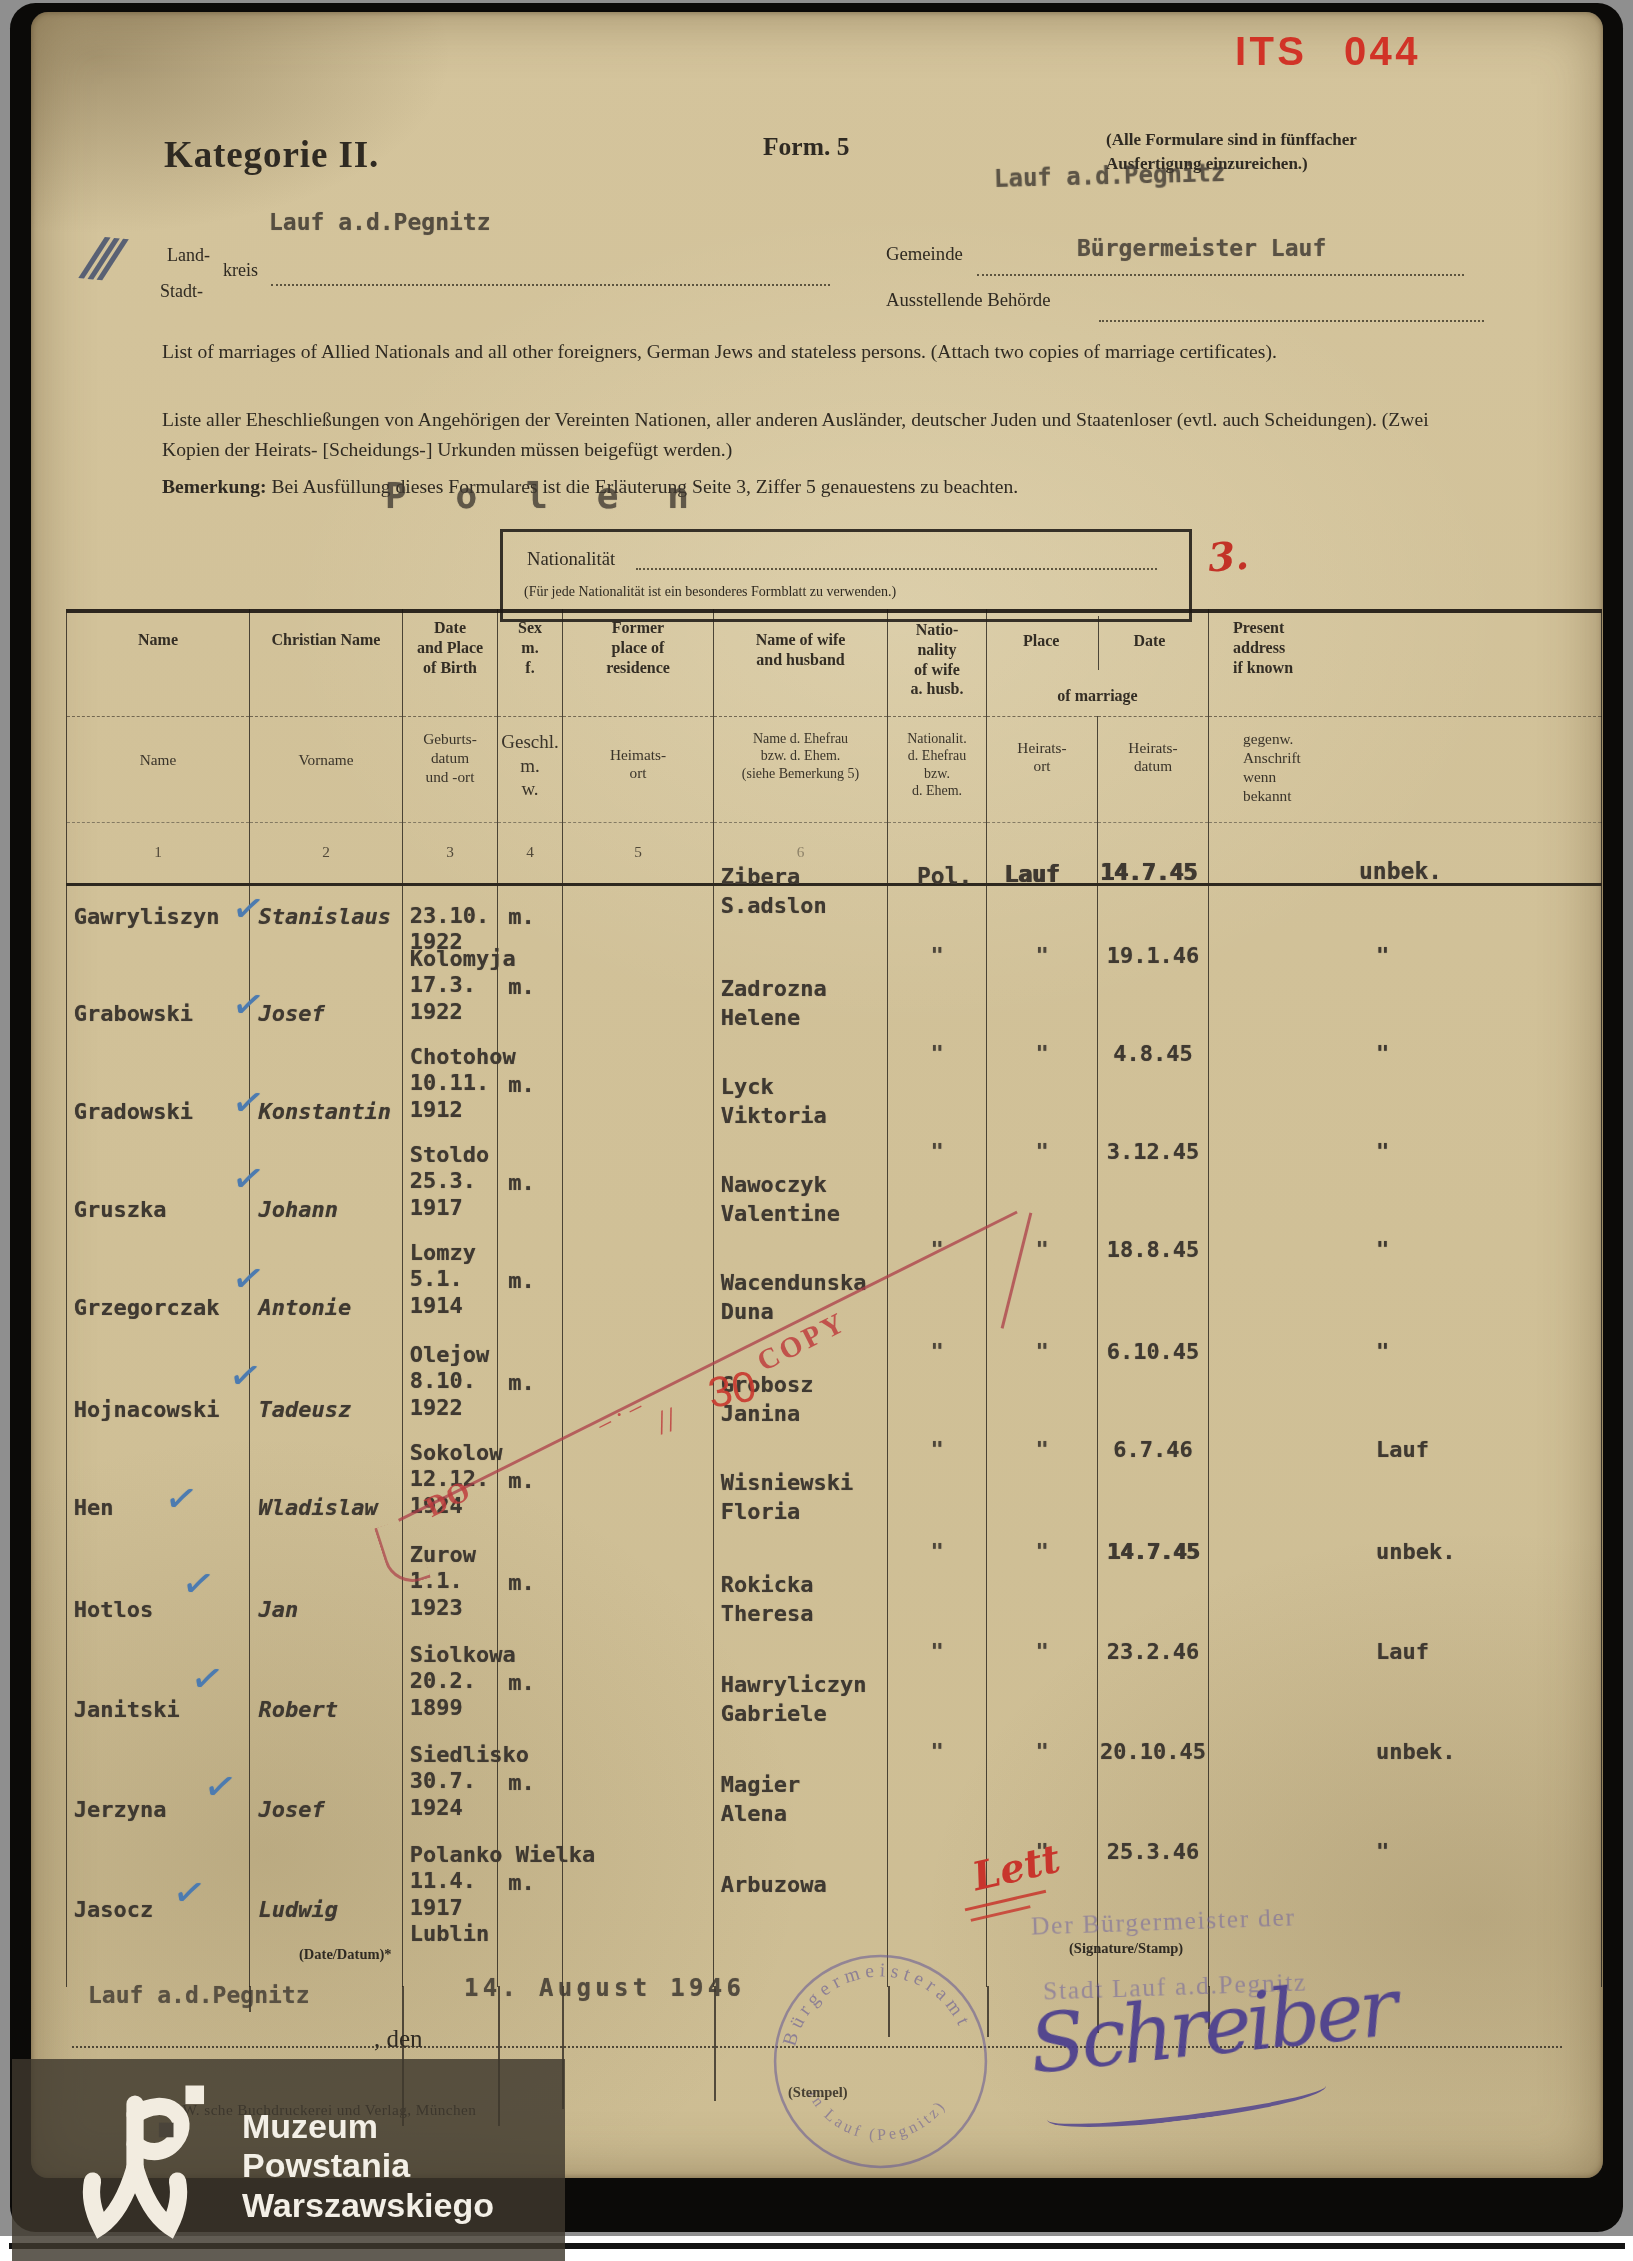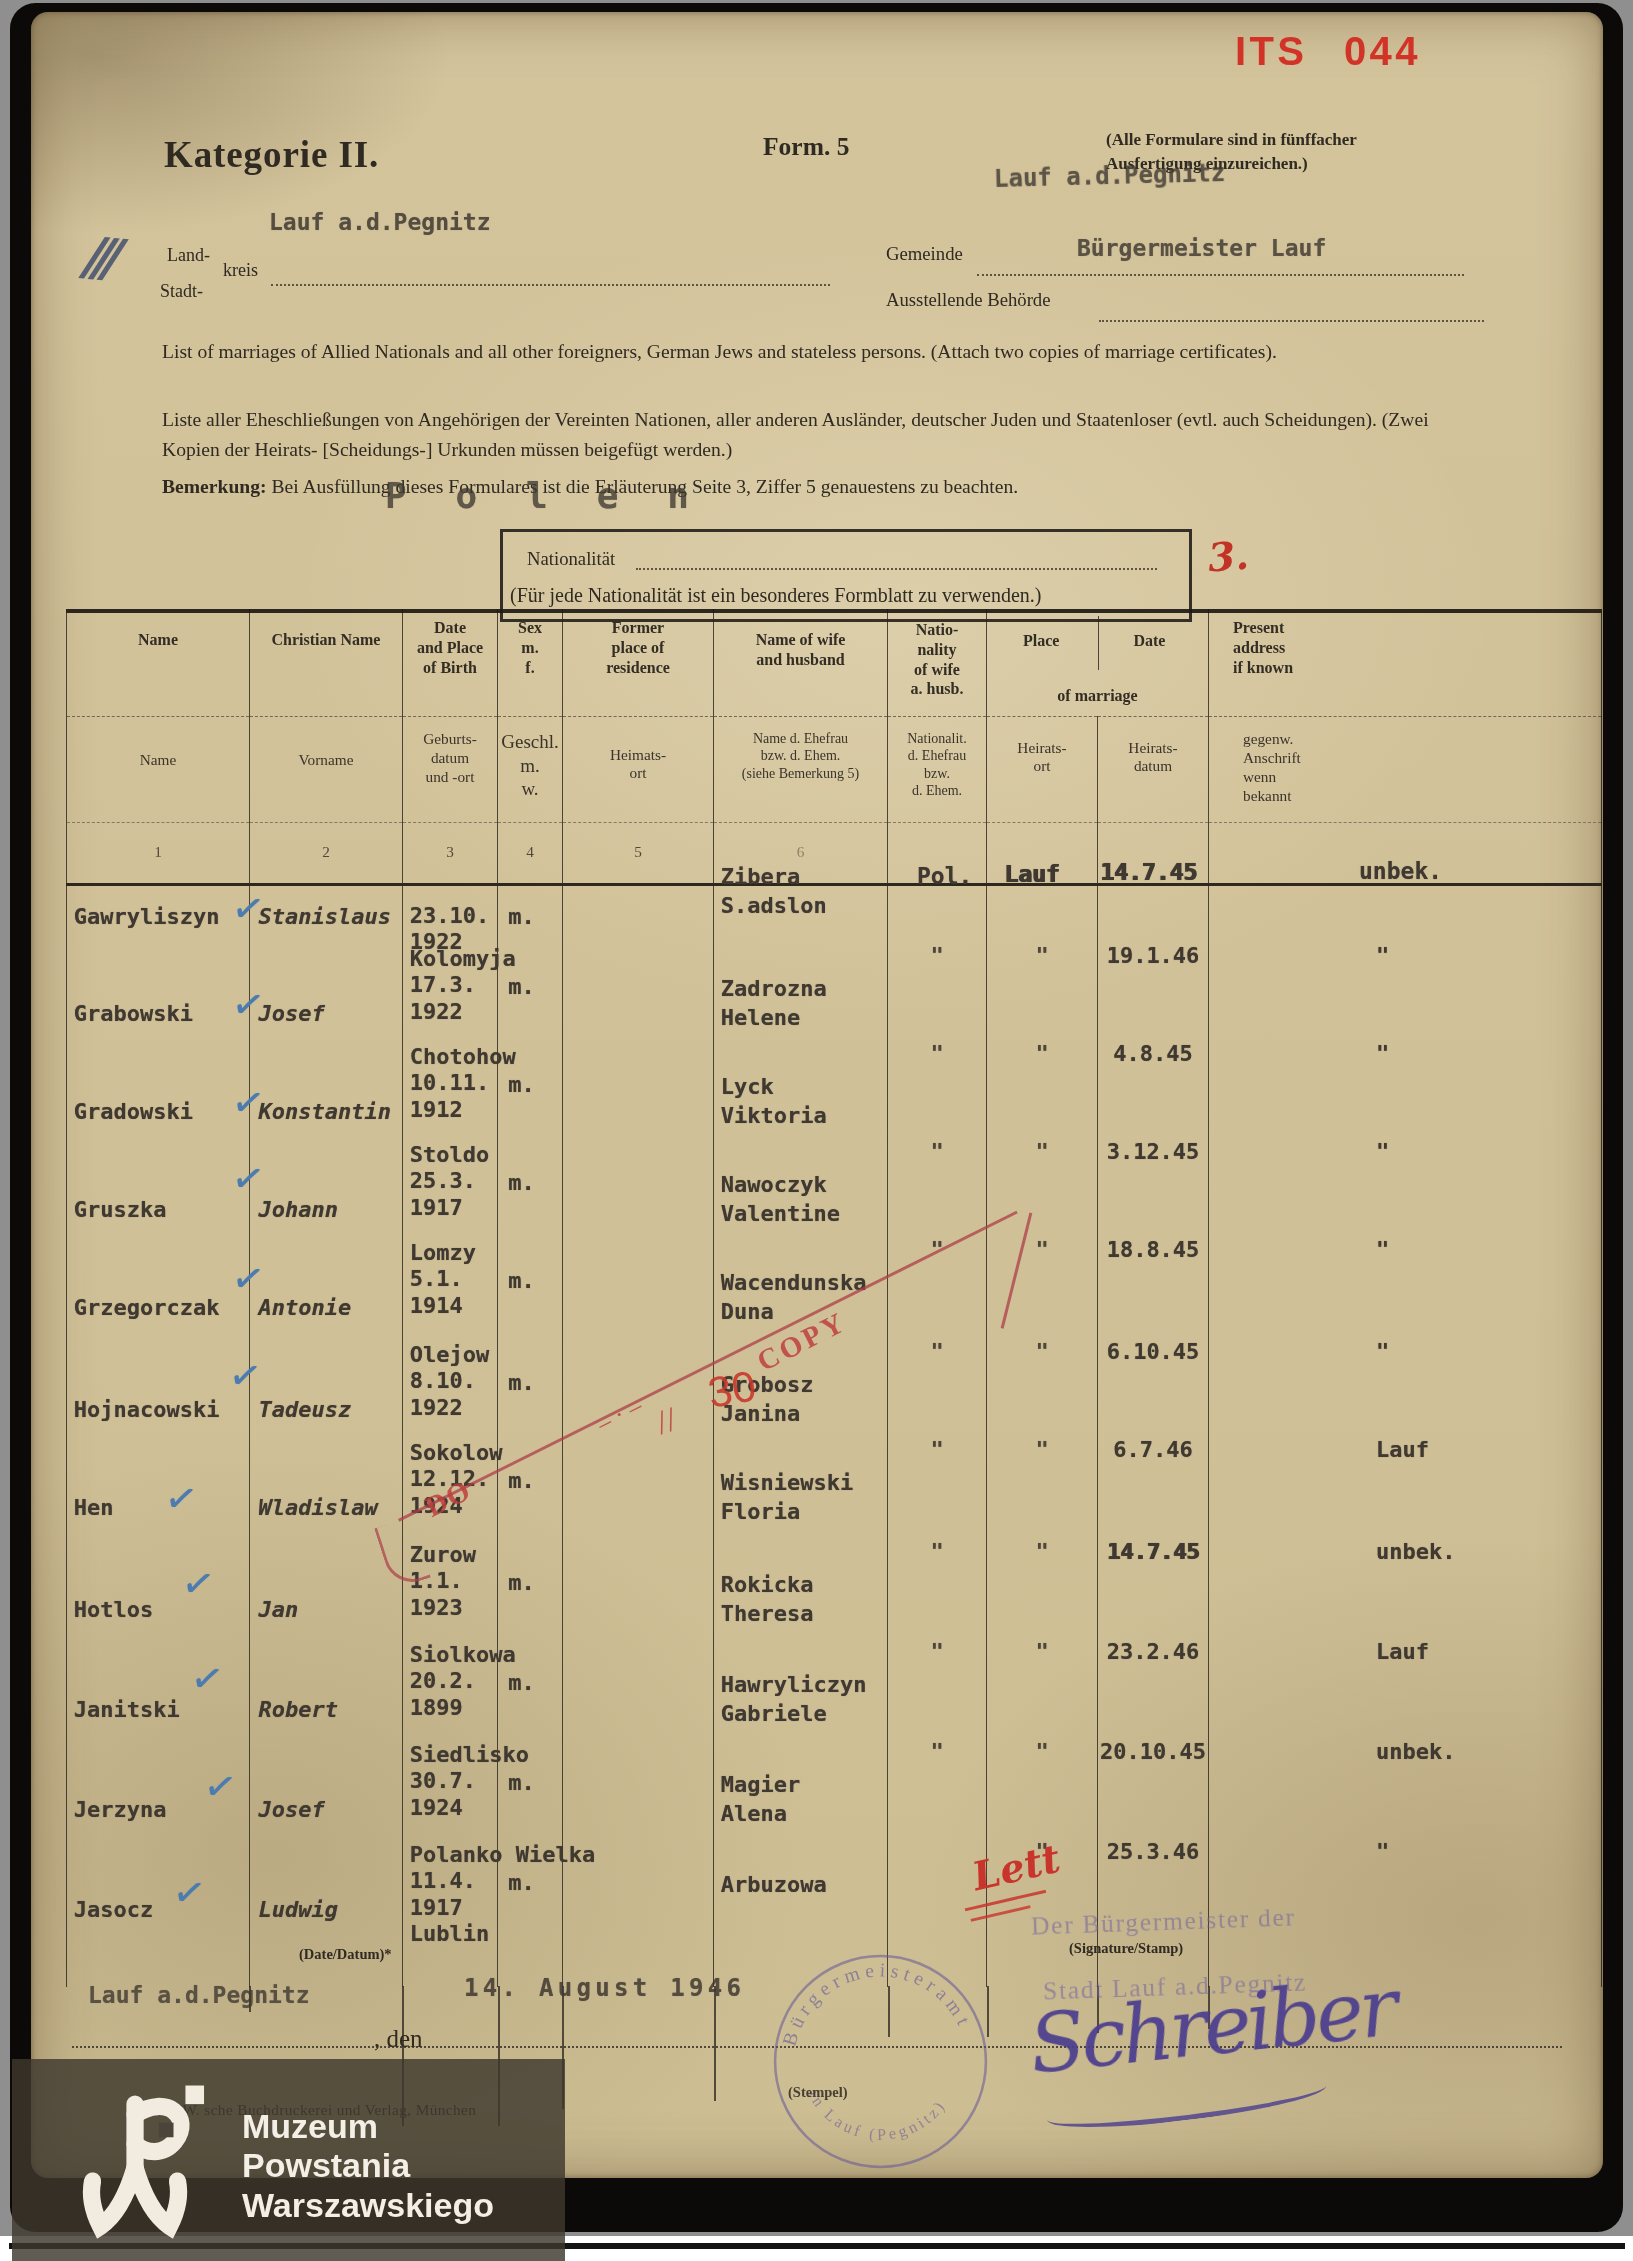--- a/index.html
+++ b/index.html
@@ -128,21 +128,21 @@
 <div class="abs printed" style="left:162px;top:337px;width:1320px;font-size:19.6px;line-height:1.55;">List of marriages of Allied Nationals and all other foreigners, German Jews and stateless persons. (Attach two copies of marriage certificates).</div>
 <div class="abs printed" style="left:162px;top:405px;width:1325px;font-size:19.6px;line-height:1.55;">Liste aller Eheschließungen von Angehörigen der Vereinten Nationen, aller anderen Ausländer, deutscher Juden und Staatenloser (evtl. auch Scheidungen). (Zwei Kopien der Heirats- [Scheidungs-] Urkunden müssen beigefügt werden.)</div>
 <div class="abs printed" style="left:162px;top:476px;width:1325px;font-size:19.6px;">
   <span class="b">Bemerkung:</span><span> Bei Ausfüllung dieses Formulares ist die Erläuterung Seite 3, Ziffer 5 genauestens zu beachten.</span>
 </div>
 <div class="abs typed" style="left:385px;top:475px;font-size:36px;letter-spacing:13.6px;opacity:.78;z-index:25;">P o l e n</div>
 
 <div class="abs" style="left:500px;top:529px;width:686px;height:87px;border:3px solid rgba(36,31,25,.9);"></div>
 <div class="abs printed" style="left:527px;top:548px;font-size:18.7px;text-align:center;">Nationalität</div>
 <div class="abs dotted-line" style="left:636px;top:551px;width:521px;height:17px;"></div>
-<div class="abs printed" style="left:510px;top:584px;font-size:20px;">(Für jede Nationalität ist ein besonderes Formblatt zu verwenden.)</div>
+<div class="abs printed" style="left:524px;top:584px;font-size:14px;">(Für jede Nationalität ist ein besonderes Formblatt zu verwenden.)</div>
 <div class="abs handwriting" style="left:1208px;top:533px;font-size:39px;color:#c33227;transform:rotate(-4deg);font-weight:bold;">3.</div>
 
 <table class="doc">
   <colgroup>
     <col style="width:183px">
       <col style="width:153px">
       <col style="width:95px">
       <col style="width:65px">
     <col style="width:151px">
       <col style="width:174px">

